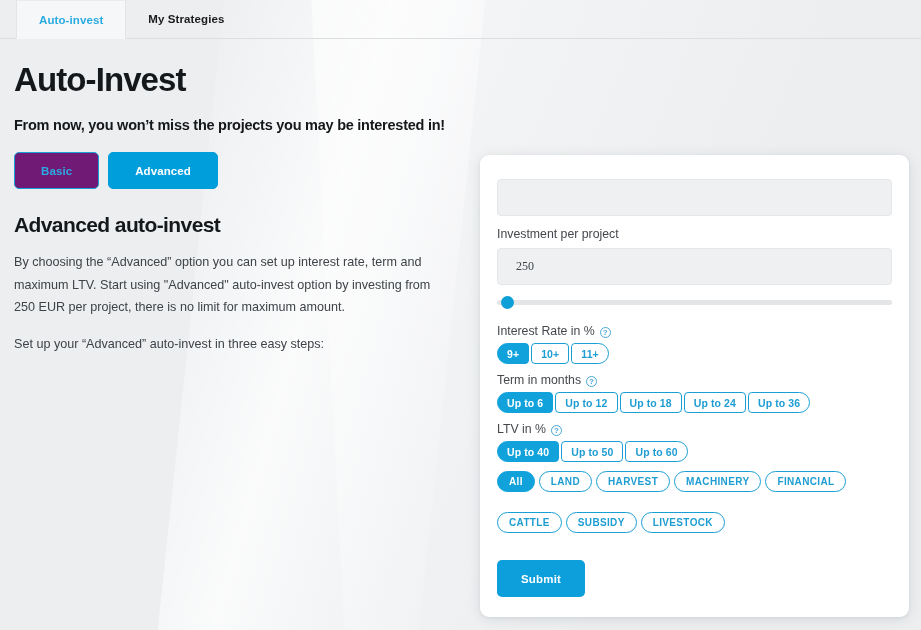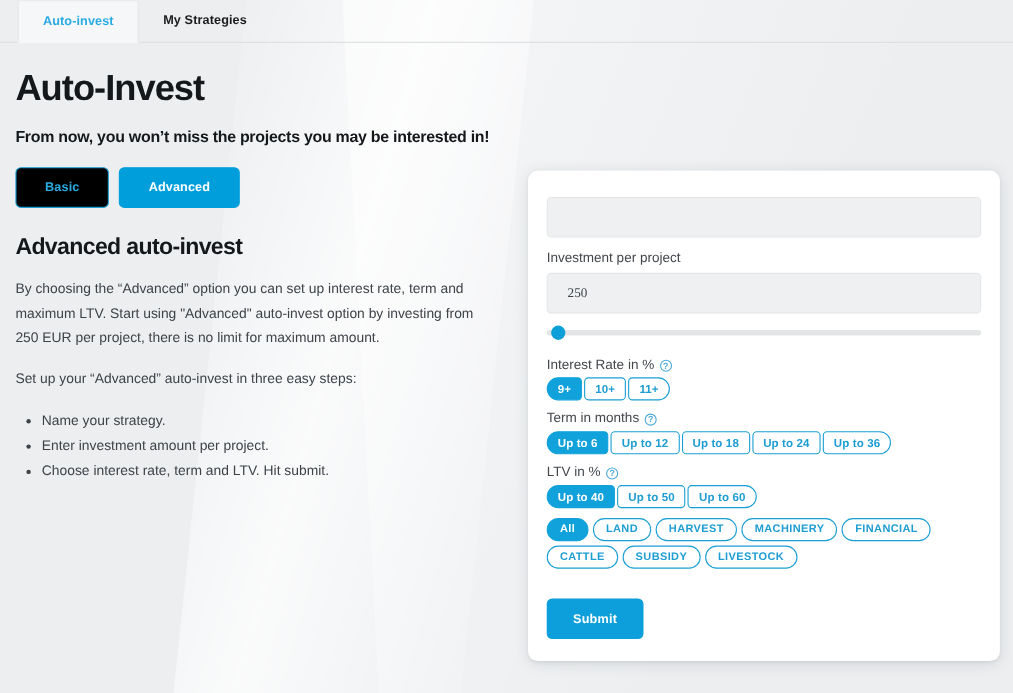--- a/index.html
+++ b/index.html
@@ -100,21 +100,21 @@
     font-family: inherit;
     font-size: 11.5px;
     font-weight: bold;
     letter-spacing: .1px;
     padding: 0 26px;
     height: 37px;
     border-radius: 5px;
     cursor: pointer;
   }
   .mode-btn.outline {
-    background: #000000;
+    background: #701a75;
     border: 1.5px solid #1aa0d8;
     color: #2aabe2;
     min-width: 78px;
   }
   .mode-btn.filled {
     background: #009fdc;
     border: 1.5px solid #009fdc;
     color: #ffffff;
     min-width: 99px;
   }
@@ -260,21 +260,21 @@
     color: #ffffff;
   }
   .chip-row.joined .chip { border-radius: 4px; }
   .chip-row.joined .chip:first-child { border-top-left-radius: 11px; border-bottom-left-radius: 11px; }
   .chip-row.joined .chip:last-child { border-top-right-radius: 11px; border-bottom-right-radius: 11px; }
 
   
   .pill-row {
     display: flex;
     flex-wrap: wrap;
-    gap: 4px 4px;
+    gap: 20px 4px;
     margin-bottom: 2px;
     max-width: 400px;
   }
   .pill {
     font-family: inherit;
     font-size: 10px;
     font-weight: bold;
     letter-spacing: .35px;
     height: 21px;
     padding: 0 11px;
@@ -331,25 +331,20 @@
     <button class="mode-btn outline">Basic</button>
     <button class="mode-btn filled">Advanced</button>
   </div>
 
   <div class="body-cols">
 
     <div class="col-left">
       <h2 class="section-title">Advanced auto-invest</h2>
       <p>By choosing the “Advanced” option you can set up interest rate, term and maximum LTV. Start using "Advanced" auto-invest option by investing from 250 EUR per project, there is no limit for maximum amount.</p>
       <p>Set up your “Advanced” auto-invest in three easy steps:</p>
-      <ul>
-        <li>Name your strategy.</li>
-        <li>Enter investment amount per project.</li>
-        <li>Choose interest rate, term and LTV. Hit submit.</li>
-      </ul>
     </div>
 
     <div class="card-wrap">
       <div class="card">
 
         <div class="field-block">
           <input class="text-input" type="text" value="" style="">
         </div>
 
         <div class="field-block">

